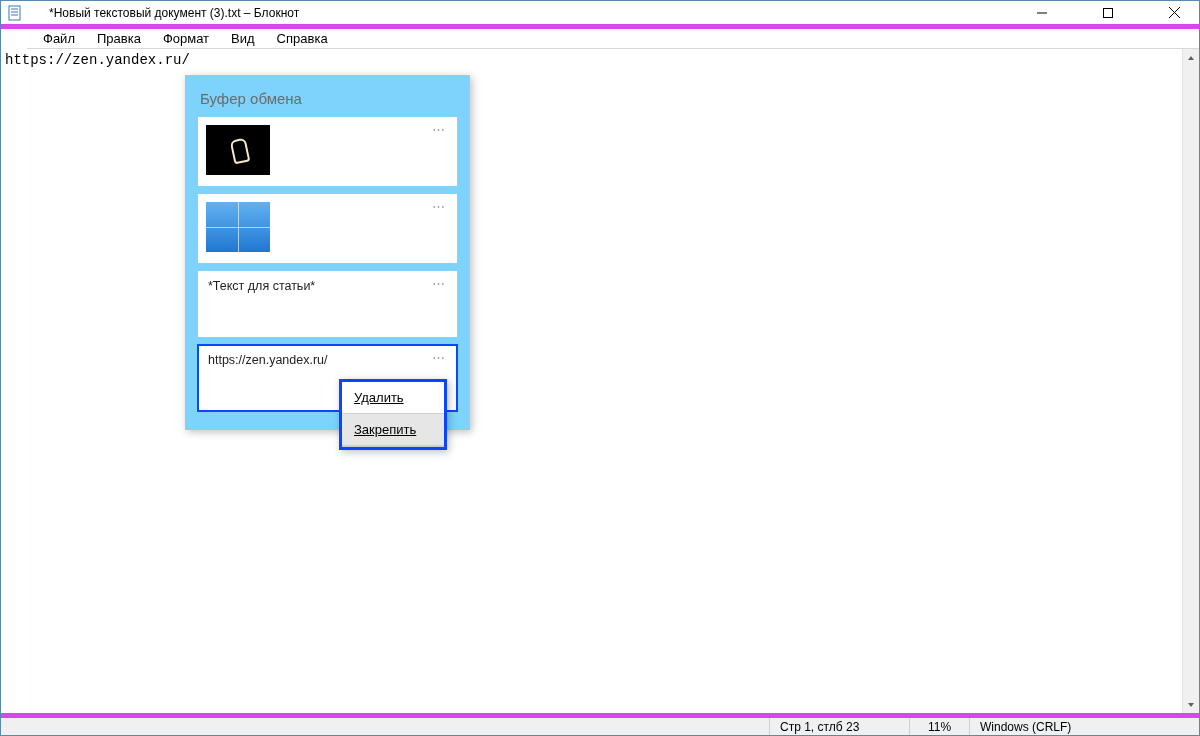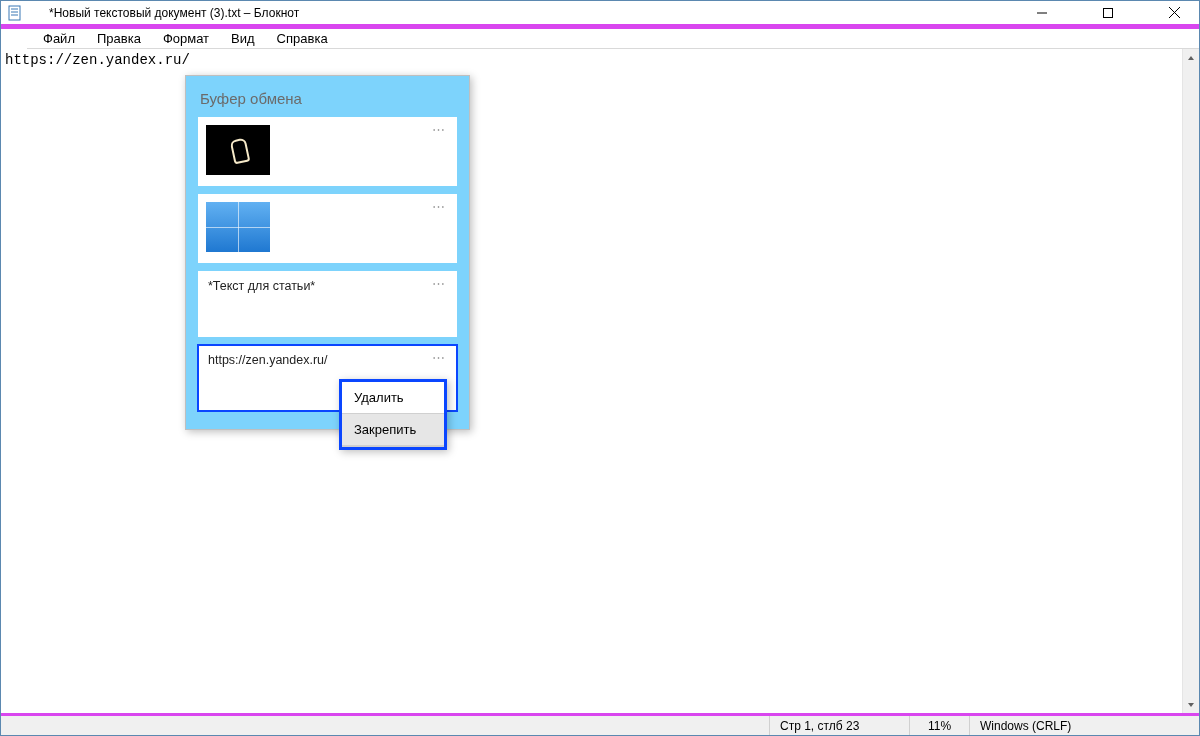--- a/index.html
+++ b/index.html
@@ -89,21 +89,21 @@
     height: 17px;
     display: flex; align-items: center; justify-content: center;
     color: #606060;
   }
   .vscroll .arrow.up { position: absolute; top: 0; left:0; right:0; }
   .vscroll .arrow.down { position: absolute; bottom: 0; left:0; right:0; }
 
   
   .statusbar {
     height: 22px;
-    border-top: 3px solid #d946ef;
+    border-top: 5px solid #d946ef;
     display: flex;
     align-items: stretch;
     font-size: 12px;
     color: #000;
     background: #f0f0f0;
   }
   .statusbar .cell {
     border-left: 1px solid #d0d0d0;
     padding: 0 10px;
     display: flex; align-items: center;
@@ -186,20 +186,21 @@
   
   .clip-context {
     position: absolute;
     left: 338px;
     top: 378px;
     width: 108px;
     background: #22c55e;
     border: 3px solid #0a46ff;
     box-shadow: 2px 2px 8px rgba(0,0,0,0.25);
     z-index: 20;
+    text-decoration: underline;
   }
   .clip-context .ctx-item {
     padding: 8px 12px;
     font-size: 13px;
     color: #000;
     border-bottom: 1px solid #d0d0d0;
     background: #fff;
   }
   .clip-context .ctx-item.topline {
     border-top: none;

